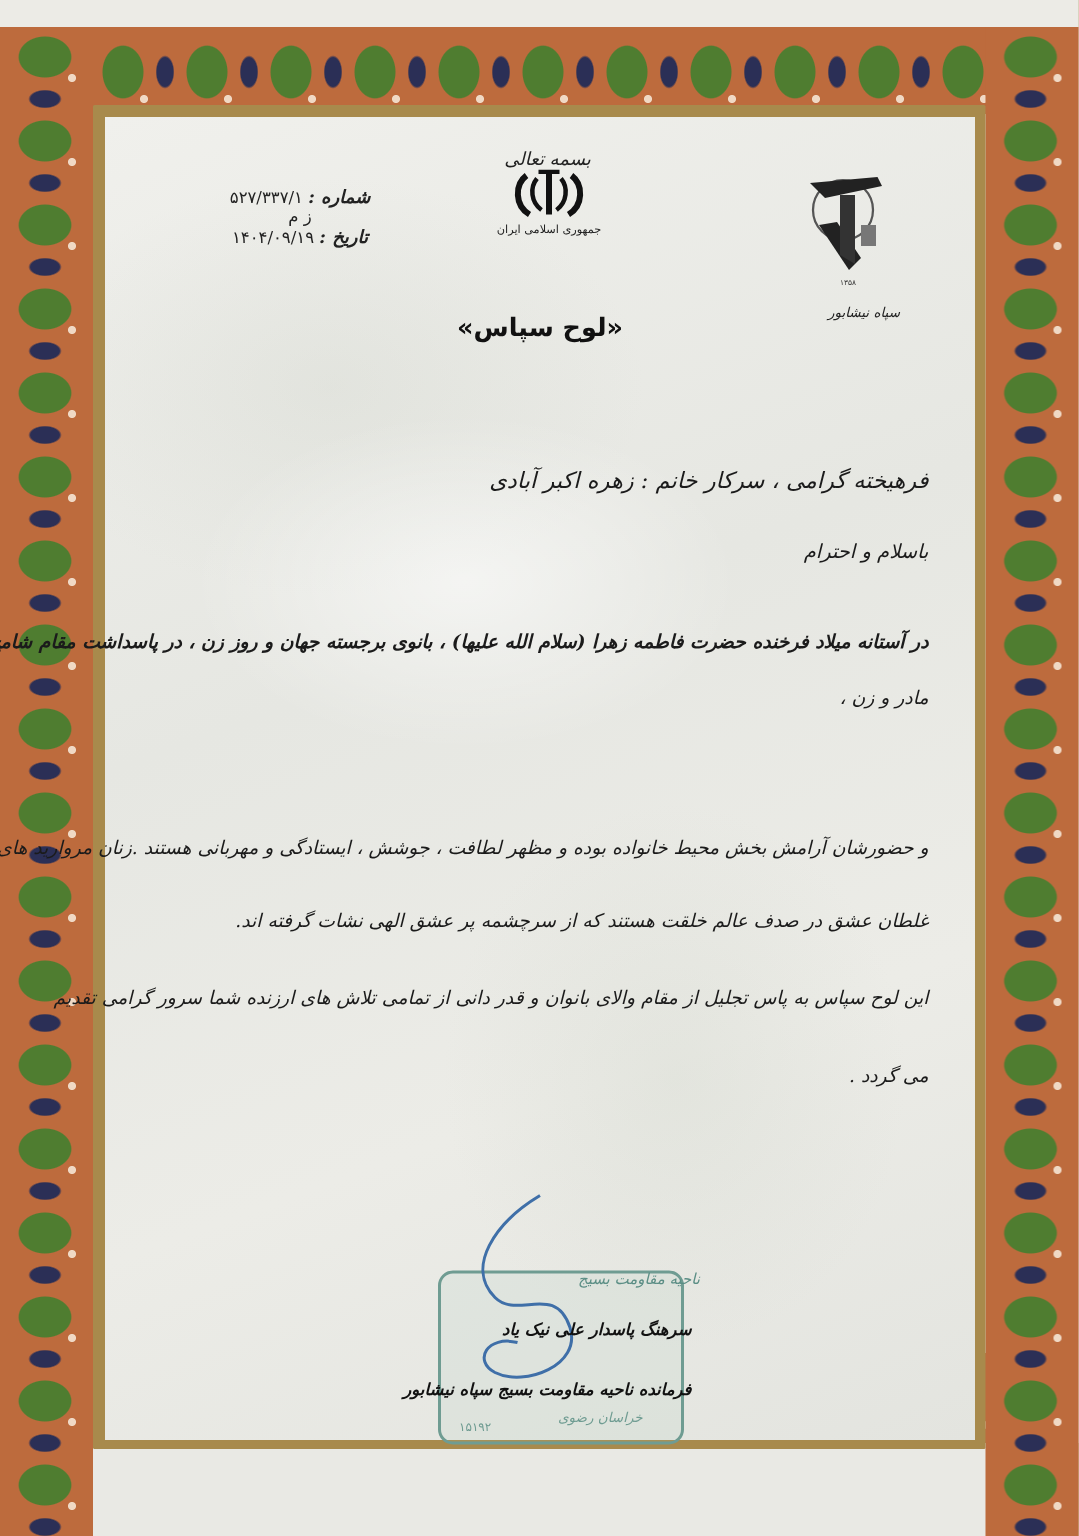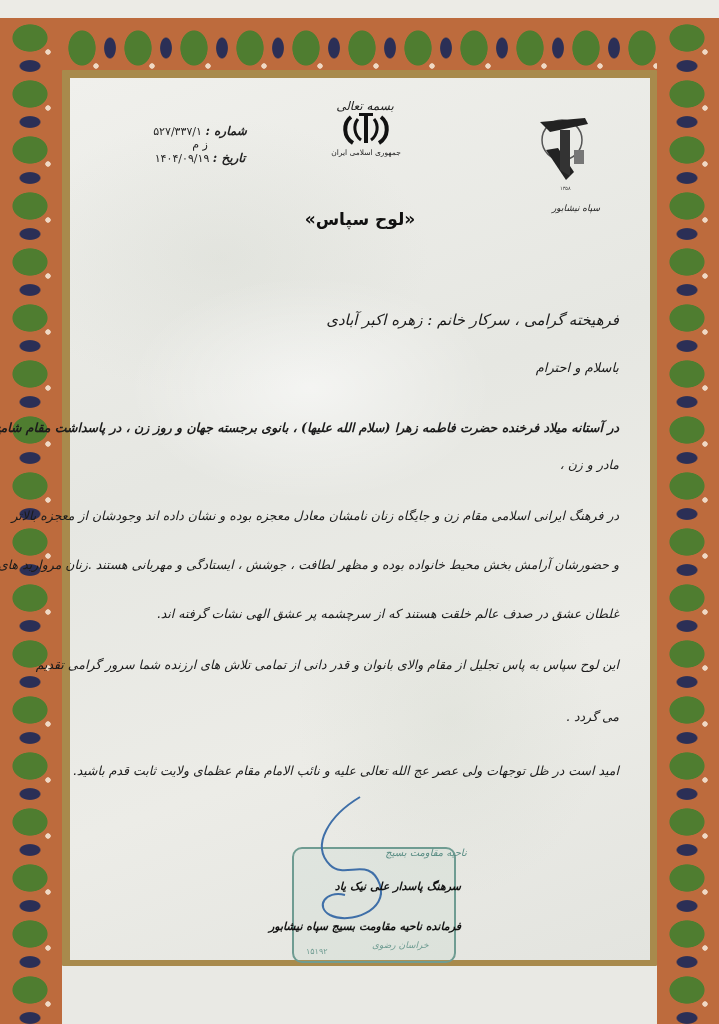--- a/index.html
+++ b/index.html
@@ -130,26 +130,24 @@
     <text x="30" y="80" font-size="5" fill="#333">۱۳۵۸</text>
   </svg>
   <div class="abs logo-caption">سپاه نیشابور</div>
 
   <div class="abs title">«لوح سپاس»</div>
 
   <div class="abs body-line l1 rtl">فرهیخته گرامی ، سرکار خانم : زهره اکبر آبادی</div>
   <div class="abs body-line l2 rtl">باسلام و احترام</div>
   <div class="abs body-line l3 rtl">در آستانه میلاد فرخنده حضرت فاطمه زهرا (سلام الله علیها) ، بانوی برجسته جهان و روز زن ، در پاسداشت مقام شامخ</div>
   <div class="abs body-line l4 rtl">مادر و زن ،</div>
-  <div class="abs body-line l5 rtl">در فرهنگ ایرانی اسلامی مقام زن و جایگاه زنان نامشان معادل معجزه بوده و نشان داده اند وجودشان از معجزه بالاتر</div>
   <div class="abs body-line l6 rtl">و حضورشان آرامش بخش محیط خانواده بوده و مظهر لطافت ، جوشش ، ایستادگی و مهربانی هستند .زنان مروارید های</div>
   <div class="abs body-line l7 rtl">غلطان عشق در صدف عالم خلقت هستند که از سرچشمه پر عشق الهی نشات گرفته اند.</div>
   <div class="abs body-line l8 rtl">این لوح سپاس به پاس تجلیل از مقام والای بانوان و قدر دانی از تمامی تلاش های ارزنده شما سرور گرامی تقدیم</div>
   <div class="abs body-line l9 rtl">می گردد .</div>
-  <div class="abs body-line l10 rtl">امید است در ظل توجهات ولی عصر عج الله تعالی علیه و نائب الامام مقام عظمای ولایت ثابت قدم باشید.</div>
 
   <div class="abs stamp"></div>
   <div class="abs stamp-arc rtl">ناحیه مقاومت بسیج</div>
   <div class="abs stamp-reg">۱۵۱۹۲</div>
   <div class="abs stamp-prov">خراسان رضوی</div>
   <svg class="abs signature" viewBox="0 0 110 160">
     <path d="M60 2 C30 20 10 50 30 70 C45 85 70 60 80 90 C88 115 50 130 30 120 C15 112 25 95 45 100" stroke="#3f6fa8" stroke-width="2" fill="none"></path>
   </svg>
   <div class="abs signer signer-name rtl">سرهنگ پاسدار علی نیک یاد</div>
   <div class="abs signer signer-title rtl">فرمانده ناحیه مقاومت بسیج سپاه نیشابور</div>

